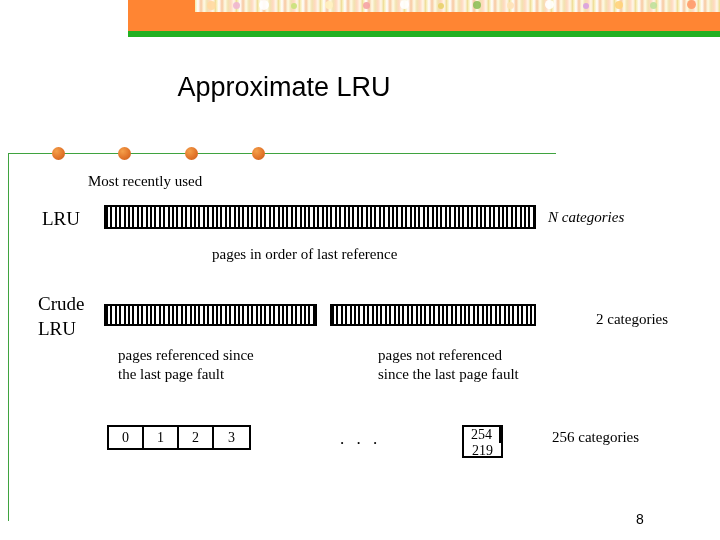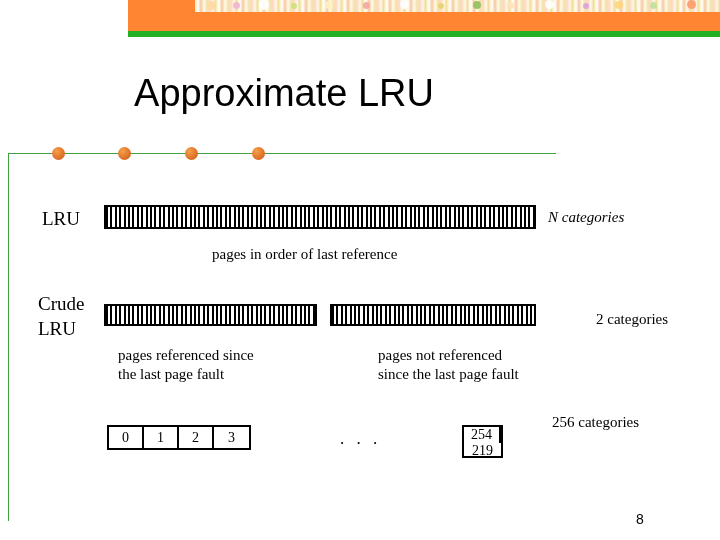--- a/index.html
+++ b/index.html
@@ -61,21 +61,21 @@
   }
 
   
   .title {
     position: absolute;
     left: 0;
     top: 72px;
     width: 568px;
     text-align: center;
     font-family: "Liberation Sans", "DejaVu Sans", sans-serif;
-    font-size: 38px;
+    font-size: 27px;
     font-weight: 400;
     color: #000000;
     letter-spacing: 0px;
   }
 
   
   .rule-h {
     position: absolute;
     left: 8px;
     top: 153px;
@@ -199,20 +199,21 @@
   <div class="title">Approximate LRU</div>
 
   <div class="rule-h"></div>
   <div class="rule-v"></div>
 
   <span class="dot" style="left:52px;"></span>
   <span class="dot" style="left:118px;"></span>
   <span class="dot" style="left:185px;"></span>
   <span class="dot" style="left:252px;"></span>
 
+  <div class="txt" style="left:88px; top:172px;">Most recently used</div>
 
 
   <div class="txt big" style="left:42px; top:206px;">LRU</div>
 
   <div class="hatchbar" style="left:104px; top:205px; width:432px; height:24px;"></div>
 
   <div class="txt" style="left:548px; top:208px;font-style:italic;">N categories</div>
 
   <div class="txt" style="left:212px; top:245px;">pages in order of last reference</div>
 
@@ -239,17 +240,17 @@
     <span class="cell w-small">3</span>
   </div>
 
   <div class="ellipsis">. . .</div>
 
   <div class="cellrow" style="left:462px; top:425px; height:33px;flex-direction:column;">
     <span class="cell w-wide">254</span>
     <span class="cell w-wide">219</span>
   </div>
 
-  <div class="txt" style="left:552px; top:413px;">256 categories</div>
+  <div class="txt" style="left:552px; top:428px;">256 categories</div>
 
   <div class="page-num">8</div>
 
 </div>
 
 </body></html>

